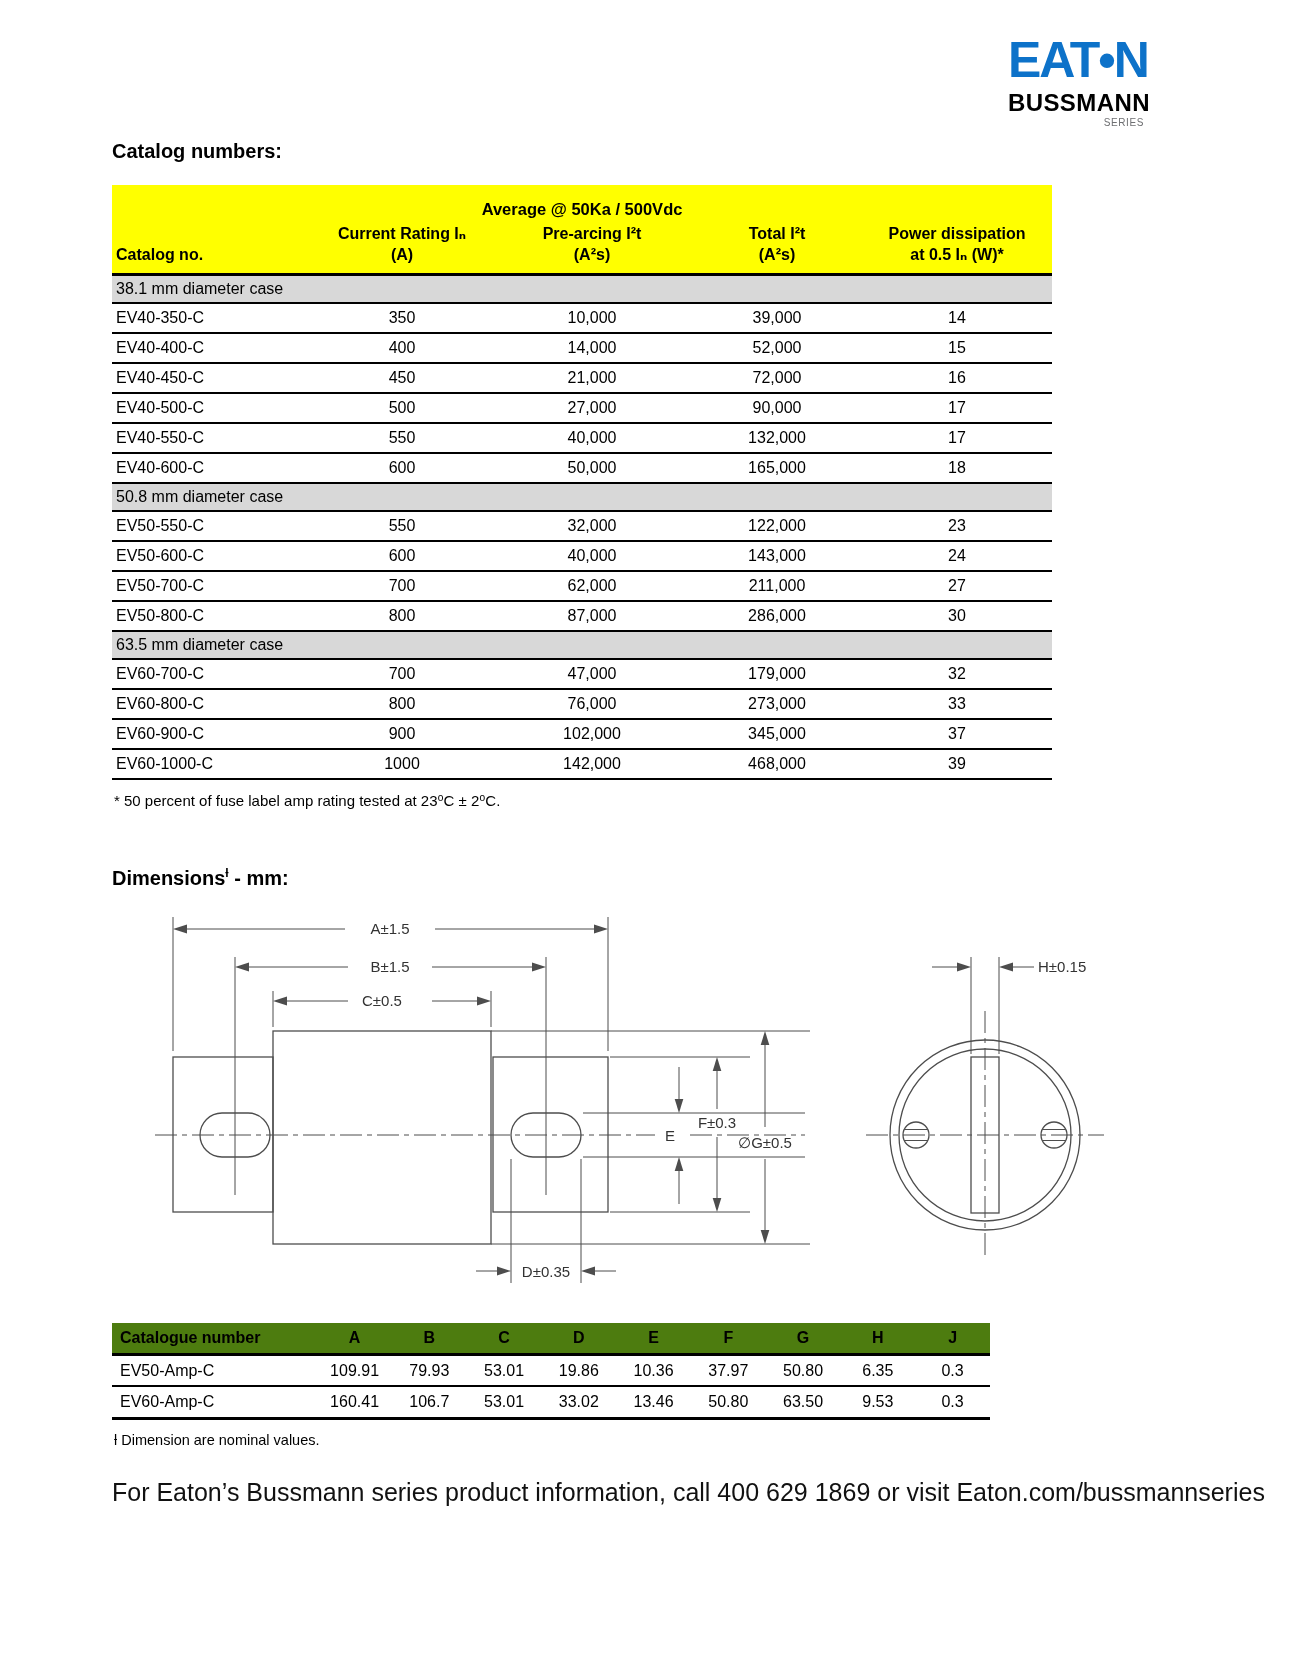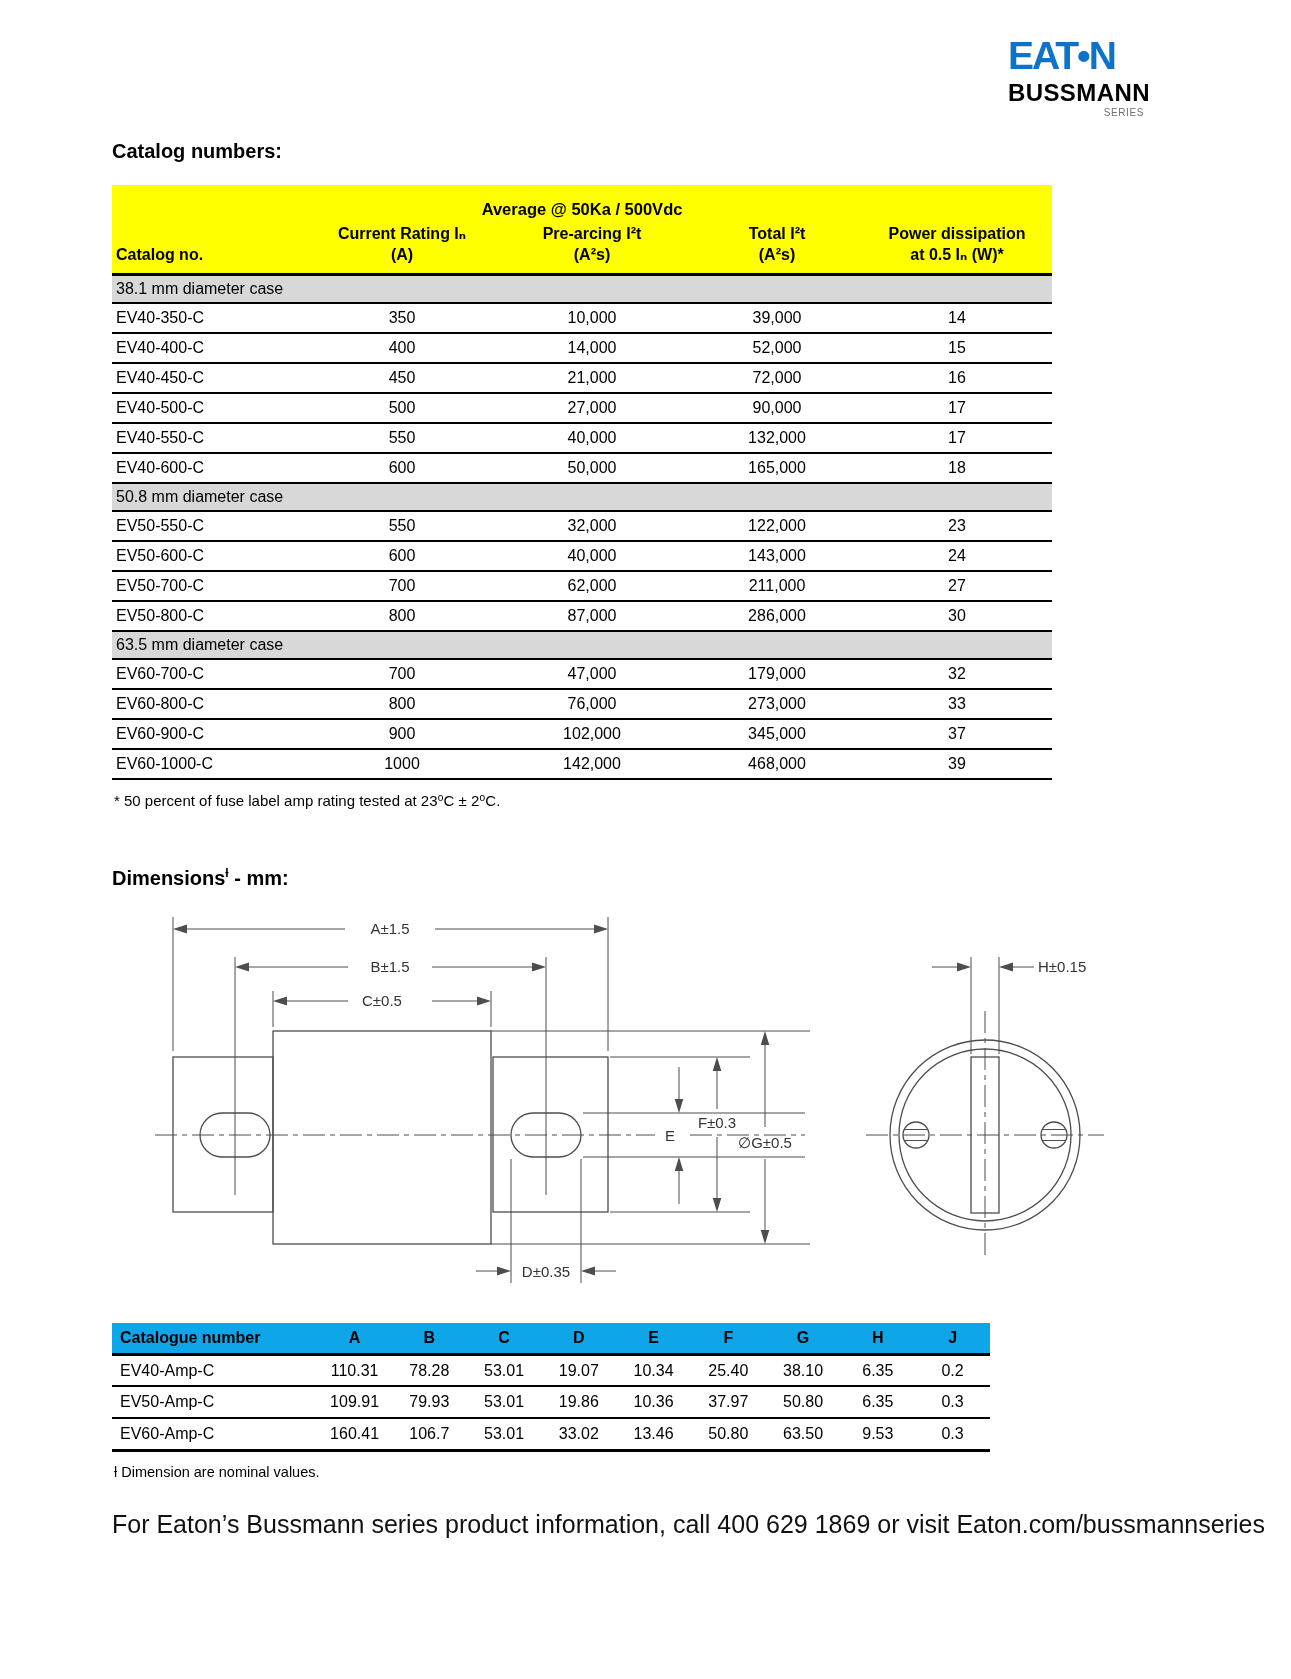--- a/index.html
+++ b/index.html
@@ -6,21 +6,21 @@
   html, body { margin: 0; padding: 0; }
   body {
     width: 1291px; height: 1679px; overflow: hidden;
     background: #ffffff; color: #000;
     font-family: "Liberation Sans", "DejaVu Sans", sans-serif;
     position: relative;
   }
 
   
   .logo { position: absolute; top: 38px; left: 1008px; width: 136px; }
-  .eaton { font-size: 39px; font-weight: 800; letter-spacing: -2px; line-height: 0.9; color: #0d72c9; }
+  .eaton { font-size: 50px; font-weight: 800; letter-spacing: -2px; line-height: 0.9; color: #0d72c9; }
   .bussmann { font-size: 24px; font-weight: 700; color: #000000; letter-spacing: 0.4px; margin-top: 6px; }
   .series { font-size: 10px; color: #6e6f72; text-align: right; letter-spacing: 0.6px; margin-top: 0; }
 
   
   h2.sect { font-size: 20px; font-weight: bold; margin: 0 0 0 112px; }
   h2.first { padding-top: 140px; }
   h2.dims-h { margin-top: 56px; }
   h2.dims-h sup { font-size: 12px; }
   .footnote { margin: 12px 0 0 114px; font-size: 15px; }
   .footer-line { margin: 30px 0 0 112px; font-size: 25px; color: #111; }
@@ -37,21 +37,21 @@
   .catalog-table .span-row th { font-size: 16.5px; text-align: center; height: 36px; vertical-align: bottom; padding-bottom: 2px; }
   .catalog-table .cols-row th { text-align: center; vertical-align: bottom; white-space: pre-line; line-height: 1.32; padding: 2px 4px 8px; border-bottom: 3px solid #000; }
   .catalog-table .cols-row th.col-left { text-align: left; padding-left: 4px; }
   .catalog-table tbody td { height: 30px; text-align: center; border-bottom: 2px solid #000; vertical-align: middle; }
   .catalog-table tbody td.col-left { text-align: left; padding-left: 4px; }
   .catalog-table tr.section-row td { background: #d8d8d8; text-align: left; padding-left: 4px; height: 28px; }
 
   .dims-table { width: 878px; margin: 24px 0 0 112px; font-size: 16px; }
   .dims-table col.d1 { width: 205px; }
   .dims-table col.dn { width: 74.7px; }
-  .dims-table thead th { background: #0ea5e9; font-weight: bold; height: 31px; text-align: center; vertical-align: middle; border-bottom: 3px solid #000; }
+  .dims-table thead th { background: #4d7c0f; font-weight: bold; height: 31px; text-align: center; vertical-align: middle; border-bottom: 3px solid #000; }
   .dims-table thead th.col-left { text-align: left; padding-left: 8px; }
   .dims-table tbody td { height: 32px; text-align: center; border-bottom: 2px solid #000; vertical-align: middle; }
   .dims-table tbody td.col-left { text-align: left; padding-left: 8px; }
   .dims-table tbody tr:last-child td { border-bottom: 3px solid #000; }
 
   
   .diagram { margin: 10px 0 0 150px; }
   .diagram svg { display: block; }
   .diagram text { font-family: "Liberation Sans", "DejaVu Sans", sans-serif; font-size: 15px; fill: #333; stroke: none; }
 </style>
@@ -330,32 +330,20 @@
         <th>D</th>
         <th>E</th>
         <th>F</th>
         <th>G</th>
         <th>H</th>
         <th>J</th>
       </tr>
     </thead>
   <tbody id="dims-body">
       <tr>
-        <td class="col-left">EV40-Amp-C</td>
-        <td>110.31</td>
-        <td>78.28</td>
-        <td>53.01</td>
-        <td>19.07</td>
-        <td>10.34</td>
-        <td>25.40</td>
-        <td>38.10</td>
-        <td>6.35</td>
-        <td>0.2</td>
-      </tr>
-      <tr>
         <td class="col-left">EV50-Amp-C</td>
         <td>109.91</td>
         <td>79.93</td>
         <td>53.01</td>
         <td>19.86</td>
         <td>10.36</td>
         <td>37.97</td>
         <td>50.80</td>
         <td>6.35</td>
         <td>0.3</td>

